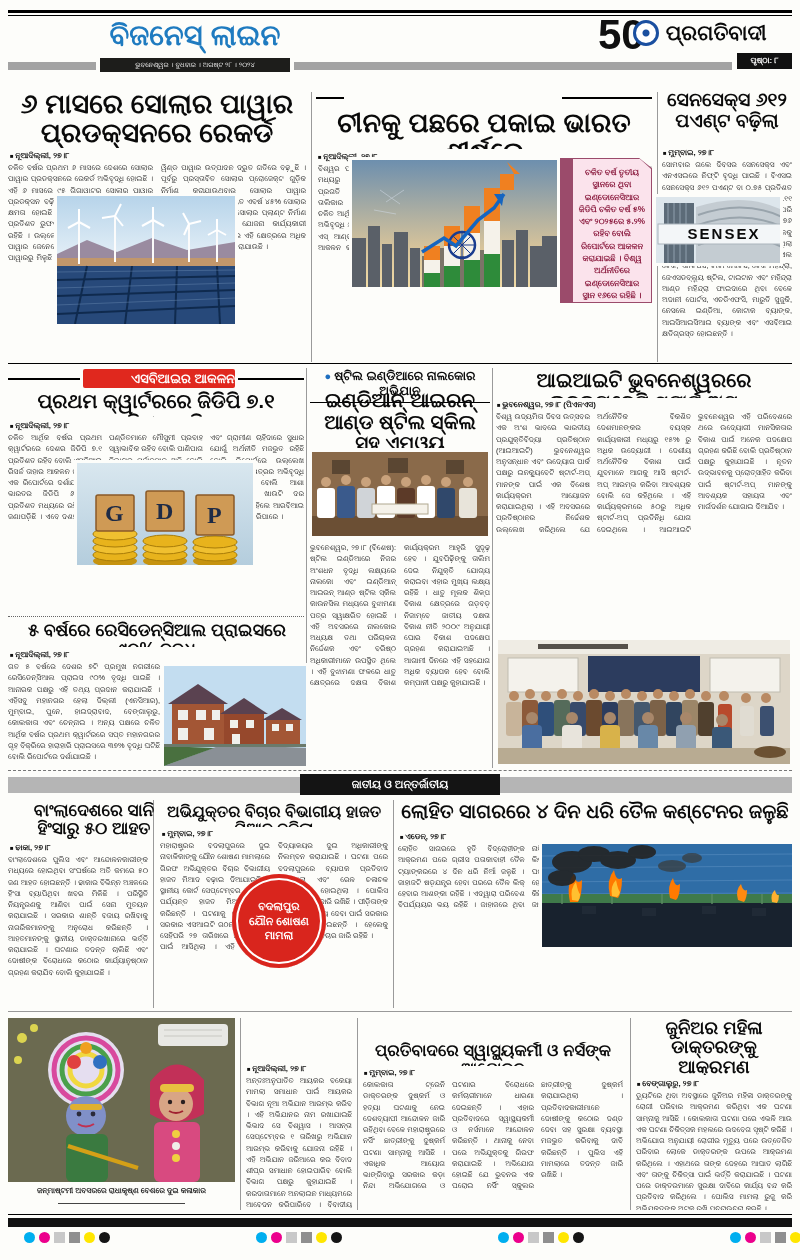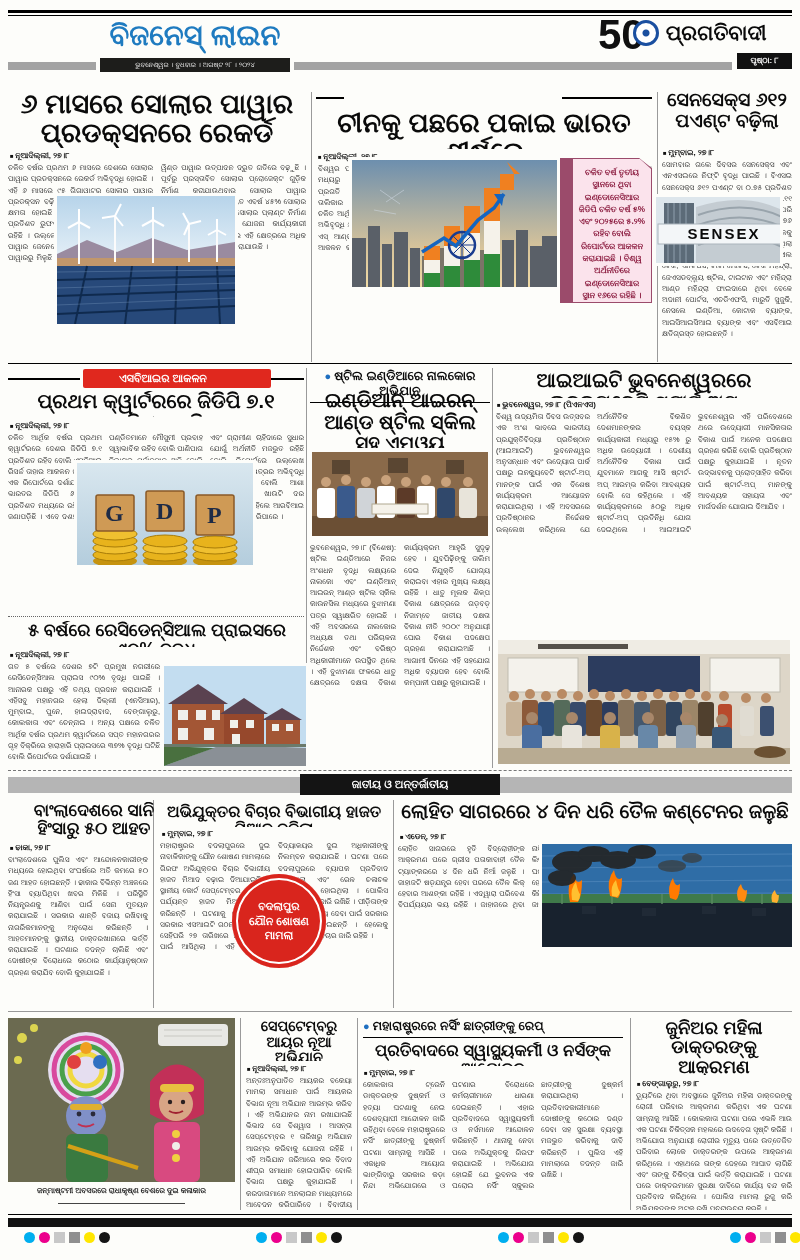--- a/index.html
+++ b/index.html
@@ -8,21 +8,21 @@
   .hl{font-weight:bold;color:#0a0a0a;line-height:1.08;text-align:center;overflow:hidden;}
   .body-txt{font-size:7.4px;line-height:1.52;text-align:justify;color:#1c1c1c;overflow:hidden;}
   .byline{font-size:7.8px;font-weight:bold;color:#111;}
   .byline::before{content:"■ ";font-size:6px;}
   .cols2{column-count:2;column-gap:8px;}
   .cols3{column-count:3;column-gap:7px;}
   .rule{background:#000;}
   .vdiv{width:1px;background:#9a9a9a;}
   .photo{box-shadow:0 0 0 3px #fdfdfa;overflow:hidden;}
   .kicker-maroon{background:#8c3f63;color:#fff;font-weight:bold;font-size:11.5px;text-align:center;line-height:19px;}
-  .kicker-red{background:#e0281e;color:#fff;font-weight:bold;font-size:11px;text-align:left;line-height:19px;border-radius:2px;padding-left:36px;}
+  .kicker-red{background:#e0281e;color:#fff;font-weight:bold;font-size:13px;text-align:right;line-height:19px;border-radius:2px;}
   .kicker-bullet{font-weight:bold;font-size:12.5px;color:#0a0a0a;border-bottom:1.5px solid #000;padding-bottom:3px;text-align:center;}
   .kicker-bullet .dot{color:#1f6fc0;font-size:11px;}
   .callout{background:#fbe3ec;color:#8c1d40;font-weight:bold;font-size:8.2px;line-height:1.5;text-align:center;padding:8px 5px;}
   .callout-wrap{background:#9b4b6b;clip-path:polygon(0 0,86% 0,100% 7%,100% 100%,0 100%);padding:1px;}
   .callout-in{clip-path:polygon(0 0,86% 0,100% 7%,100% 100%,0 100%);height:100%;box-sizing:border-box;margin-left:12px;}
   .stamp{background:#d9251d;border-radius:50%;box-shadow:inset 0 0 0 4px #d9251d,inset 0 0 0 6px #fff;color:#fff;font-weight:bold;font-size:11px;line-height:1.35;display:flex;align-items:center;justify-content:center;text-align:center;white-space:pre-line;}
   .dotrow{display:flex;gap:4px;align-items:center;}
   .cdot{width:11px;height:11px;border-radius:50%;}
   .csq{width:11px;height:11px;}
   .c-cyan{background:#00aeef}.c-mag{background:#ec008c}.c-lgray{background:#c8c8c8}.c-gray{background:#8f8f8f}.c-yel{background:#ffe600}.c-blk{background:#151515}
@@ -522,25 +522,23 @@
       <g fill="#e8e050" opacity="0.9">
           <circle cx="14" cy="20" r="5"></circle>
           <circle cx="26" cy="10" r="4"></circle>
           <circle cx="10" cy="42" r="4"></circle>
         </g>
     </svg>
   </div>
   <div class="abs" style="left:8px;top:1186px;width:227px;font-size:7.6px;font-weight:bold;text-align:center;color:#222">ଜନ୍ମାଷ୍ଟମୀ ଅବସରରେ ରାଧାକୃଷ୍ଣ ବେଶରେ ଦୁଇ କଳାକାର</div>
   <div class="abs" style="left:58px;top:1203px;width:127px;border-top:1.5px solid #444"></div>
 
-  <div class="abs hl" style="left:246px;top:1019px;width:106px;height:42px;font-size:14.5px">ସେପ୍ଟେମ୍ବରୁ ଆୟର ନୂଆ ଅଭିଯାନ</div>
   <div class="abs byline" style="left:247px;top:1064px">ନୂଆଦିଲ୍ଲୀ, ୨୭।୮</div>
   <div class="abs body-txt" style="left:246px;top:1075px;width:106px;height:135px">ଅନ୍ତଃଅନୁପାତିତ ଆୟକର ବକେୟା ମାମଲା ସମାଧାନ ପାଇଁ ଆୟକର ବିଭାଗ ନୂଆ ଅଭିଯାନ ଆରମ୍ଭ କରିବ । ଏହି ଅଭିଯାନର ନାମ ରଖାଯାଇଛି ଭିଭାଦ ସେ ବିଶ୍ୱାସ । ଆସନ୍ତା ସେପ୍ଟେମ୍ବର ୧ ତାରିଖରୁ ଅଭିଯାନ ଆରମ୍ଭ କରିବାକୁ ଯୋଜନା ରହିଛି । ଏହି ଅଭିଯାନ ଜରିଆରେ କର ବିବାଦ ଶୀଘ୍ର ସମାଧାନ ହୋଇପାରିବ ବୋଲି ବିଭାଗ ପକ୍ଷରୁ କୁହାଯାଇଛି । କରଦାତାମାନେ ଅନଲାଇନ ମାଧ୍ୟମରେ ଆବେଦନ କରିପାରିବେ । ବିବାଦୀୟ ମାମଲା ସମାଧାନ ଫଳରେ ସରକାରୀ ରାଜସ୍ୱ ବୃଦ୍ଧି ପାଇବ ।</div>
 
-  <div class="abs kicker-bullet" style="left:363px;top:1019px;width:260px;text-align:left"><span class="dot">● </span><span>ମହାରାଷ୍ଟ୍ରରେ ନର୍ସିଂ ଛାତ୍ରୀଙ୍କୁ ରେପ୍</span></div>
   <div class="abs hl" style="left:363px;top:1042px;width:260px;height:24px;font-size:16.5px">ପ୍ରତିବାଦରେ ସ୍ୱାସ୍ଥ୍ୟକର୍ମୀ ଓ ନର୍ସଙ୍କ ଆନ୍ଦୋଳନ</div>
   <div class="abs byline" style="left:364px;top:1068px">ମୁମ୍ବାଇ, ୨୭।୮</div>
   <div class="abs body-txt cols3" style="left:363px;top:1079px;width:260px;height:131px">କୋଲକାତା ଟ୍ରେନି ଡାକ୍ତରଙ୍କ ଦୁଷ୍କର୍ମ ଓ ହତ୍ୟା ଘଟଣାକୁ ନେଇ ଦେଶବ୍ୟାପୀ ଆନ୍ଦୋଳନ ଜାରି ରହିଥିବା ବେଳେ ମହାରାଷ୍ଟ୍ରରେ ନର୍ସିଂ ଛାତ୍ରୀଙ୍କୁ ଦୁଷ୍କର୍ମ ଘଟଣା ସାମ୍ନାକୁ ଆସିଛି । ଏକାଧିକ ଆୟୋଗ ଭାଙ୍ଗିବାରୁ ସରକାର କଡ଼ା ନିନ୍ଦା ଅଭିଯୋଗରେ ଓ ଘଟଣାର ବିରୋଧରେ କର୍ମଚାରୀମାନେ ଧାରଣା ଦେଇଛନ୍ତି । ଏହାର ପ୍ରତିବାଦରେ ସ୍ୱାସ୍ଥ୍ୟକର୍ମୀ ଓ ନର୍ସମାନେ ଆନ୍ଦୋଳନ କରିଛନ୍ତି । ଥାନାକୁ ନେବା ପରେ ଅଭିଯୁକ୍ତକୁ ଗିରଫ କରାଯାଇଛି । ଅଭିଯୋଗ ହୋଇଛି ଯେ ଭୁବନର ଏକ ଘରୋଇ ନର୍ସିଂ ସ୍କୁଲର ଛାତ୍ରୀଙ୍କୁ ଦୁଷ୍କର୍ମ କରାଯାଇଥିଲା । ପ୍ରତିବାଦକାରୀମାନେ ଦୋଷୀଙ୍କୁ କଠୋର ଦଣ୍ଡ ଦେବା ସହ ସୁରକ୍ଷା ବ୍ୟବସ୍ଥା ମଜଭୁତ କରିବାକୁ ଦାବି କରିଛନ୍ତି । ପୁଲିସ ଏହି ମାମଲାରେ ତଦନ୍ତ ଜାରି ରଖିଛି ।</div>
 
   <div class="abs hl" style="left:636px;top:1019px;width:156px;height:56px;font-size:18px">ଜୁନିଅର ମହିଳା ଡାକ୍ତରଙ୍କୁ ଆକ୍ରମଣ</div>
   <div class="abs byline" style="left:637px;top:1079px">ବେଙ୍ଗାଲୁରୁ, ୨୭।୮</div>
   <div class="abs body-txt" style="left:636px;top:1090px;width:156px;height:120px">ଡ୍ୟୁଟିରେ ଥିବା ଅବସ୍ଥାରେ ଜୁନିଅର ମହିଳା ଡାକ୍ତରଙ୍କୁ ରୋଗୀ ପରିବାର ଆକ୍ରମଣ କରିଥିବା ଏକ ଘଟଣା ସାମ୍ନାକୁ ଆସିଛି । କୋଲକାତା ଘଟଣା ପରେ ଏଭଳି ଆଉ ଏକ ଘଟଣା ଚିକିତ୍ସକ ମହଲରେ ଉଦବେଗ ସୃଷ୍ଟି କରିଛି । ଅଭିଯୋଗ ଅନୁଯାୟୀ ରୋଗୀର ମୃତ୍ୟୁ ପରେ ଉତ୍ତେଜିତ ପରିବାର ଲୋକେ ଡାକ୍ତରଙ୍କ ଉପରେ ଆକ୍ରମଣ କରିଥିଲେ । ଏହାଥରେ ତାଙ୍କ ଦେହରେ ଆଘାତ ଲାଗିଛି ଏବଂ ତାଙ୍କୁ ଚିକିତ୍ସା ପାଇଁ ଭର୍ତ୍ତି କରାଯାଇଛି । ଘଟଣା ପରେ ଡାକ୍ତରମାନେ ସୁରକ୍ଷା ଦାବିରେ କାର୍ଯ୍ୟ ବନ୍ଦ କରି ପ୍ରତିବାଦ କରିଥିଲେ । ପୋଲିସ ମାମଲା ରୁଜୁ କରି ଅଭିଯୁକ୍ତଙ୍କୁ ଅଟକ ରଖି ପଚରାଉଚରା କରୁଛି ।</div>
 
   <div class="abs rule" style="left:8px;top:1214px;width:784px;height:1px"></div>
   <div class="abs" style="left:8px;top:1218px;width:784px;height:9px;background:#121212"></div>

